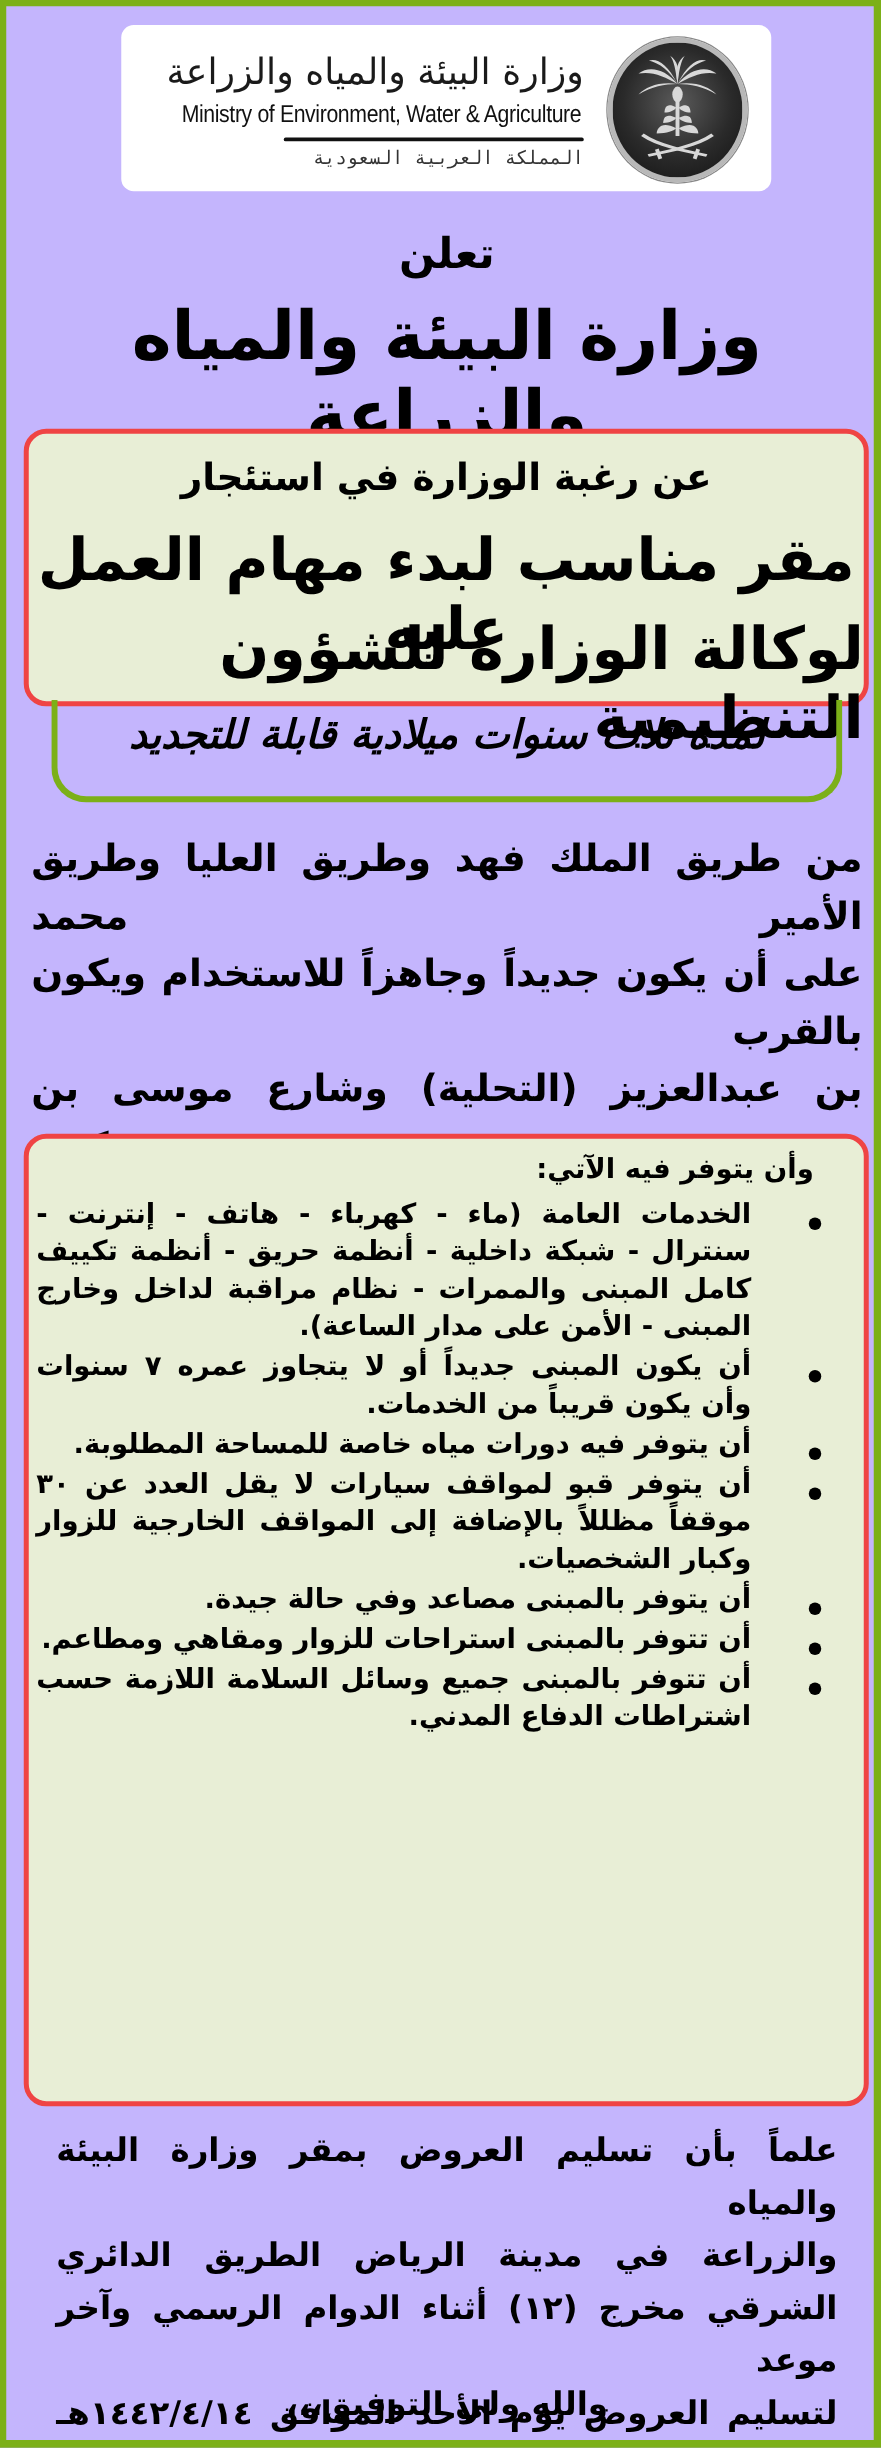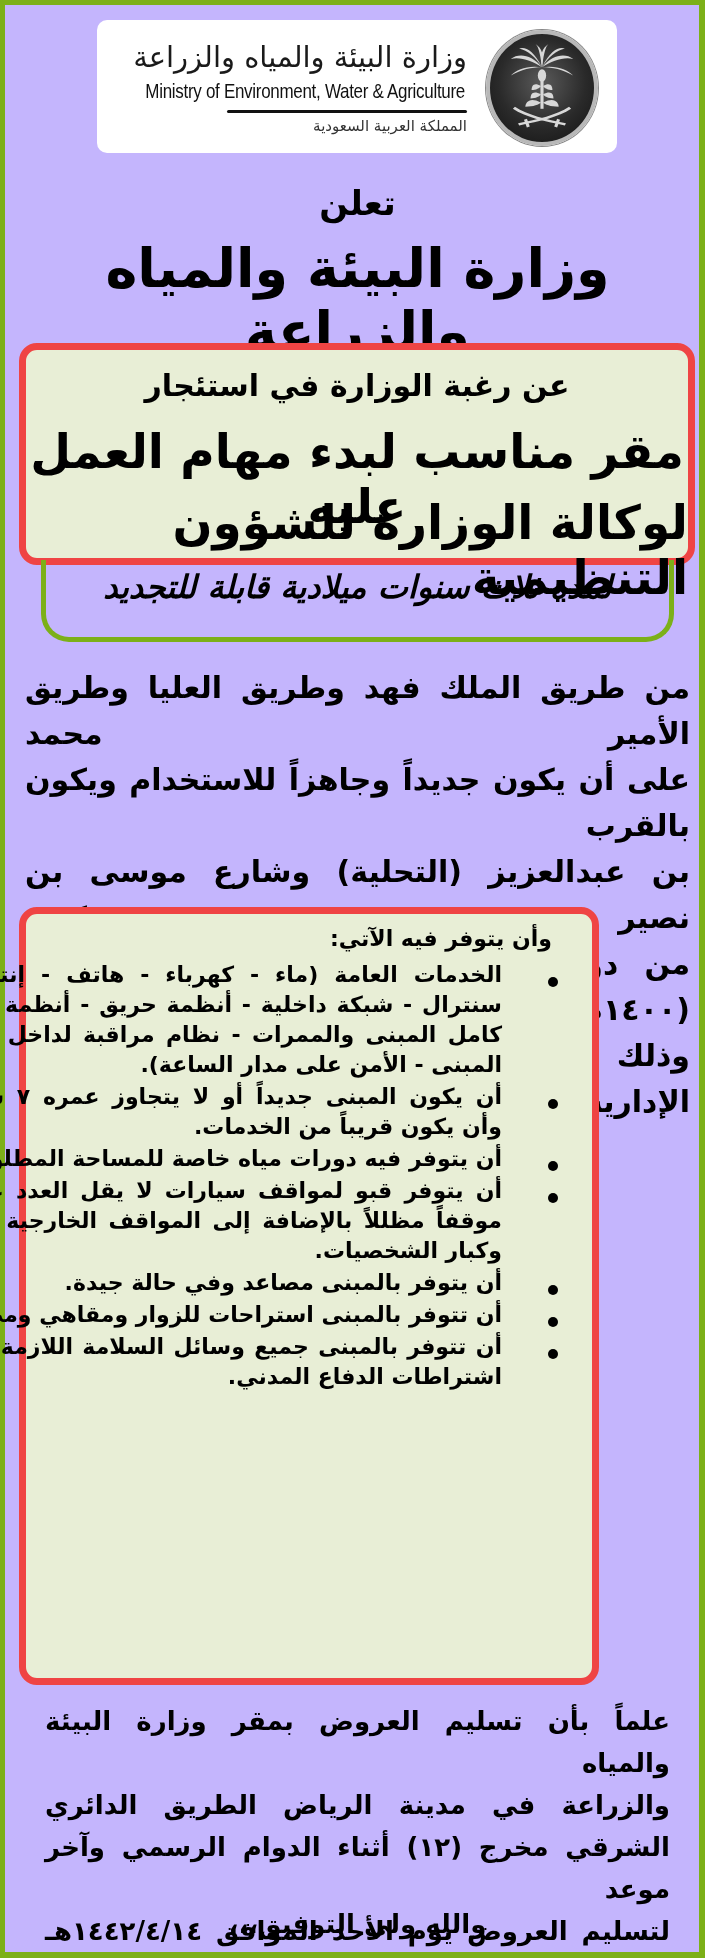--- a/index.html
+++ b/index.html
@@ -32,46 +32,46 @@
       position: absolute; left: 0; top: 62px; width: 368px; text-align: right;
       font-family: "Liberation Sans", sans-serif; font-size: 17px; color: #111;
       letter-spacing: -0.3px; transform: scaleY(1.15);
     }
     .logo-rule {
       position: absolute; left: 130px; top: 90px; width: 240px; height: 3px;
       background: #111; border-radius: 2px;
     }
     .logo-sub {
       position: absolute; right: 150px; top: 97px; width: 250px; text-align: right;
-      direction: rtl; font-size: 15px; color: #333;
+      direction: rtl; font-size: 15px; color: #333; font-family: Liberation Mono, monospace;
     }
     .ar { direction: rtl; text-align: center; color: #000; font-weight: bold; }
     .announce { position: absolute; left: 0; width: 705px; top: 178px; font-size: 34px; }
     .ministry { position: absolute; left: 0; width: 705px; top: 232px; font-size: 54px; letter-spacing: 1px; }
     .panel {
       position: absolute; background: #e8eed6; border-radius: 18px;
-      border: 7px solid #ef4444;
+      border: 4px solid #ef4444;
     }
     .panel-top { left: 14px; top: 338px; width: 676px; height: 222px; }
     .pt-l1 { position: absolute; left: 0; width: 100%; top: 18px; font-size: 30px; }
     .pt-l2 { position: absolute; left: 0; width: 100%; top: 74px; font-size: 47px; }
     .pt-l3 { position: absolute; left: 0; width: 100%; top: 145px; font-size: 47px; letter-spacing: 1px; text-align: right; }
     .duration-box {
       position: absolute; left: 36px; top: 555px; width: 633px; height: 82px;
       border: 5px solid #7cb018; border-top: none;
       border-radius: 0 0 28px 28px;
       font-style: italic;
     }
     .duration { position: absolute; left: 0; width: 100%; top: 8px; font-size: 32px; }
     .body-para {
       position: absolute; left: 20px; top: 660px; width: 665px;
       font-size: 30px; line-height: 46px; text-align: justify; text-align-last: justify;
     }
     .body-para .line { display: block; text-align: justify; text-align-last: justify; }
-    .panel-req { left: 14px; top: 902px; width: 580px; height: 778px; }
+    .panel-req { left: 14px; top: 902px; width: 676px; height: 778px; }
     .req-intro {
       position: absolute; right: 40px; top: 12px; font-size: 22px; direction: rtl;
       font-weight: bold; color: #000;
     }
     .req-list { position: absolute; right: 26px; top: 46px; width: 636px; direction: rtl; }
     .req-item {
       position: relative; padding-right: 64px; font-size: 22px; line-height: 30px;
       font-weight: bold; color: #000; text-align: justify; margin-bottom: 2px;
     }
     .req-bullet {

